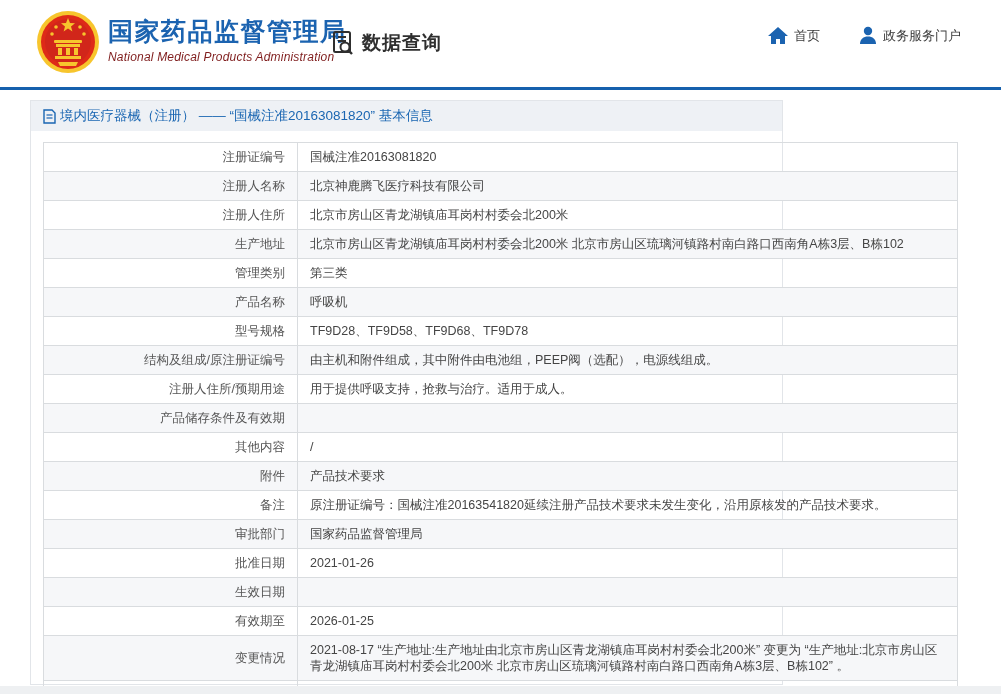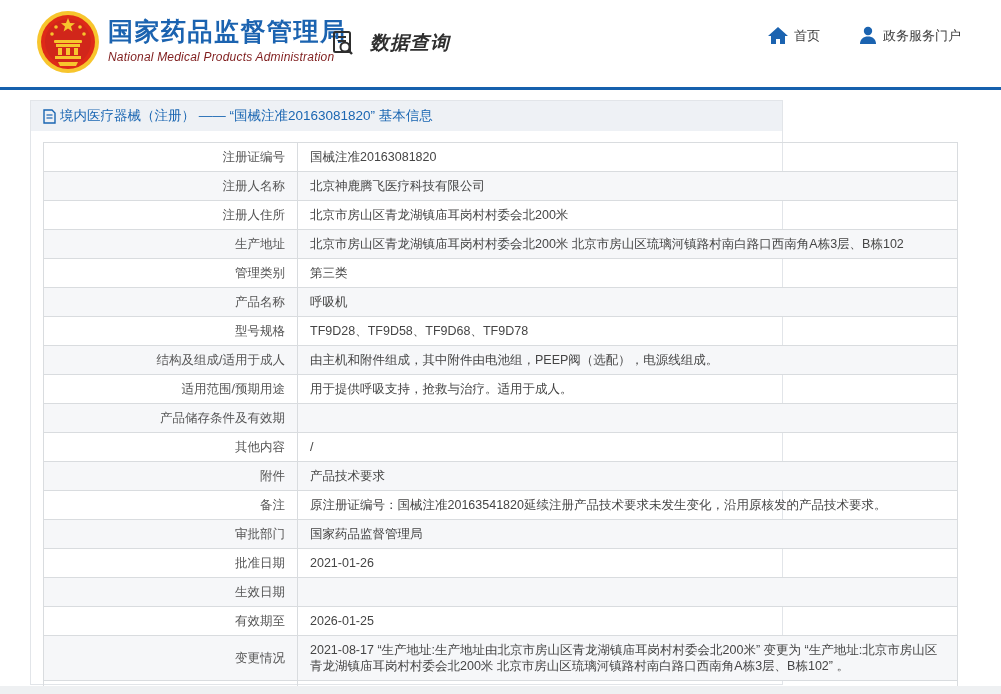--- a/index.html
+++ b/index.html
@@ -10,21 +10,21 @@
   }
   
   .header{
     position:absolute;left:0;top:0;width:1001px;height:87px;background:#ffffff;
     border-bottom:3px solid #1660ad;
   }
   .emblem{position:absolute;left:36px;top:10px;width:64px;height:64px;cursor:pointer;}
   .brand{position:absolute;left:108px;top:17px;cursor:pointer;}
   .brand-cn{font-size:25px;font-weight:bold;color:#1b63b0;letter-spacing:1.5px;line-height:28px;}
   .brand-en{font-size:12px;color:#7f1d1d;margin-top:5px;letter-spacing:.2px;font-style:italic;}
-  .query{position:absolute;left:330px;top:30px;display:flex;align-items:center;gap:14px;cursor:pointer;font-style:italic;}
+  .query{position:absolute;left:330px;top:30px;display:flex;align-items:center;gap:6px;cursor:pointer;}
   .query-label{font-size:19px;font-weight:bold;color:#2f2f2f;letter-spacing:1px;}
   .top-nav{position:absolute;right:40px;top:26px;display:flex;gap:38px;}
   .nav-item{display:flex;flex-direction:row;align-items:center;gap:5px;cursor:pointer;}
   .nav-item .lbl{font-size:13px;color:#3a3a3a;white-space:nowrap;}
   
   .panel{
     position:absolute;left:30px;top:100px;width:753px;height:585px;
     background:#ffffff;border:1px solid #e2e5e9;box-sizing:border-box;
   }
   .panel-title{
@@ -144,25 +144,25 @@
         </tr>
         <tr>
           <td class="label">产品名称</td>
           <td class="value">呼吸机</td>
         </tr>
         <tr>
           <td class="label">型号规格</td>
           <td class="value">TF9D28、TF9D58、TF9D68、TF9D78</td>
         </tr>
         <tr>
-          <td class="label">结构及组成/适用于成人</td>
+          <td class="label">结构及组成/原注册证编号</td>
           <td class="value">由主机和附件组成，其中附件由电池组，PEEP阀（选配），电源线组成。</td>
         </tr>
         <tr>
-          <td class="label">适用范围/预期用途</td>
+          <td class="label">注册人住所/预期用途</td>
           <td class="value">用于提供呼吸支持，抢救与治疗。适用于成人。</td>
         </tr>
         <tr>
           <td class="label">产品储存条件及有效期</td>
           <td class="value"></td>
         </tr>
         <tr>
           <td class="label">其他内容</td>
           <td class="value">/</td>
         </tr>

